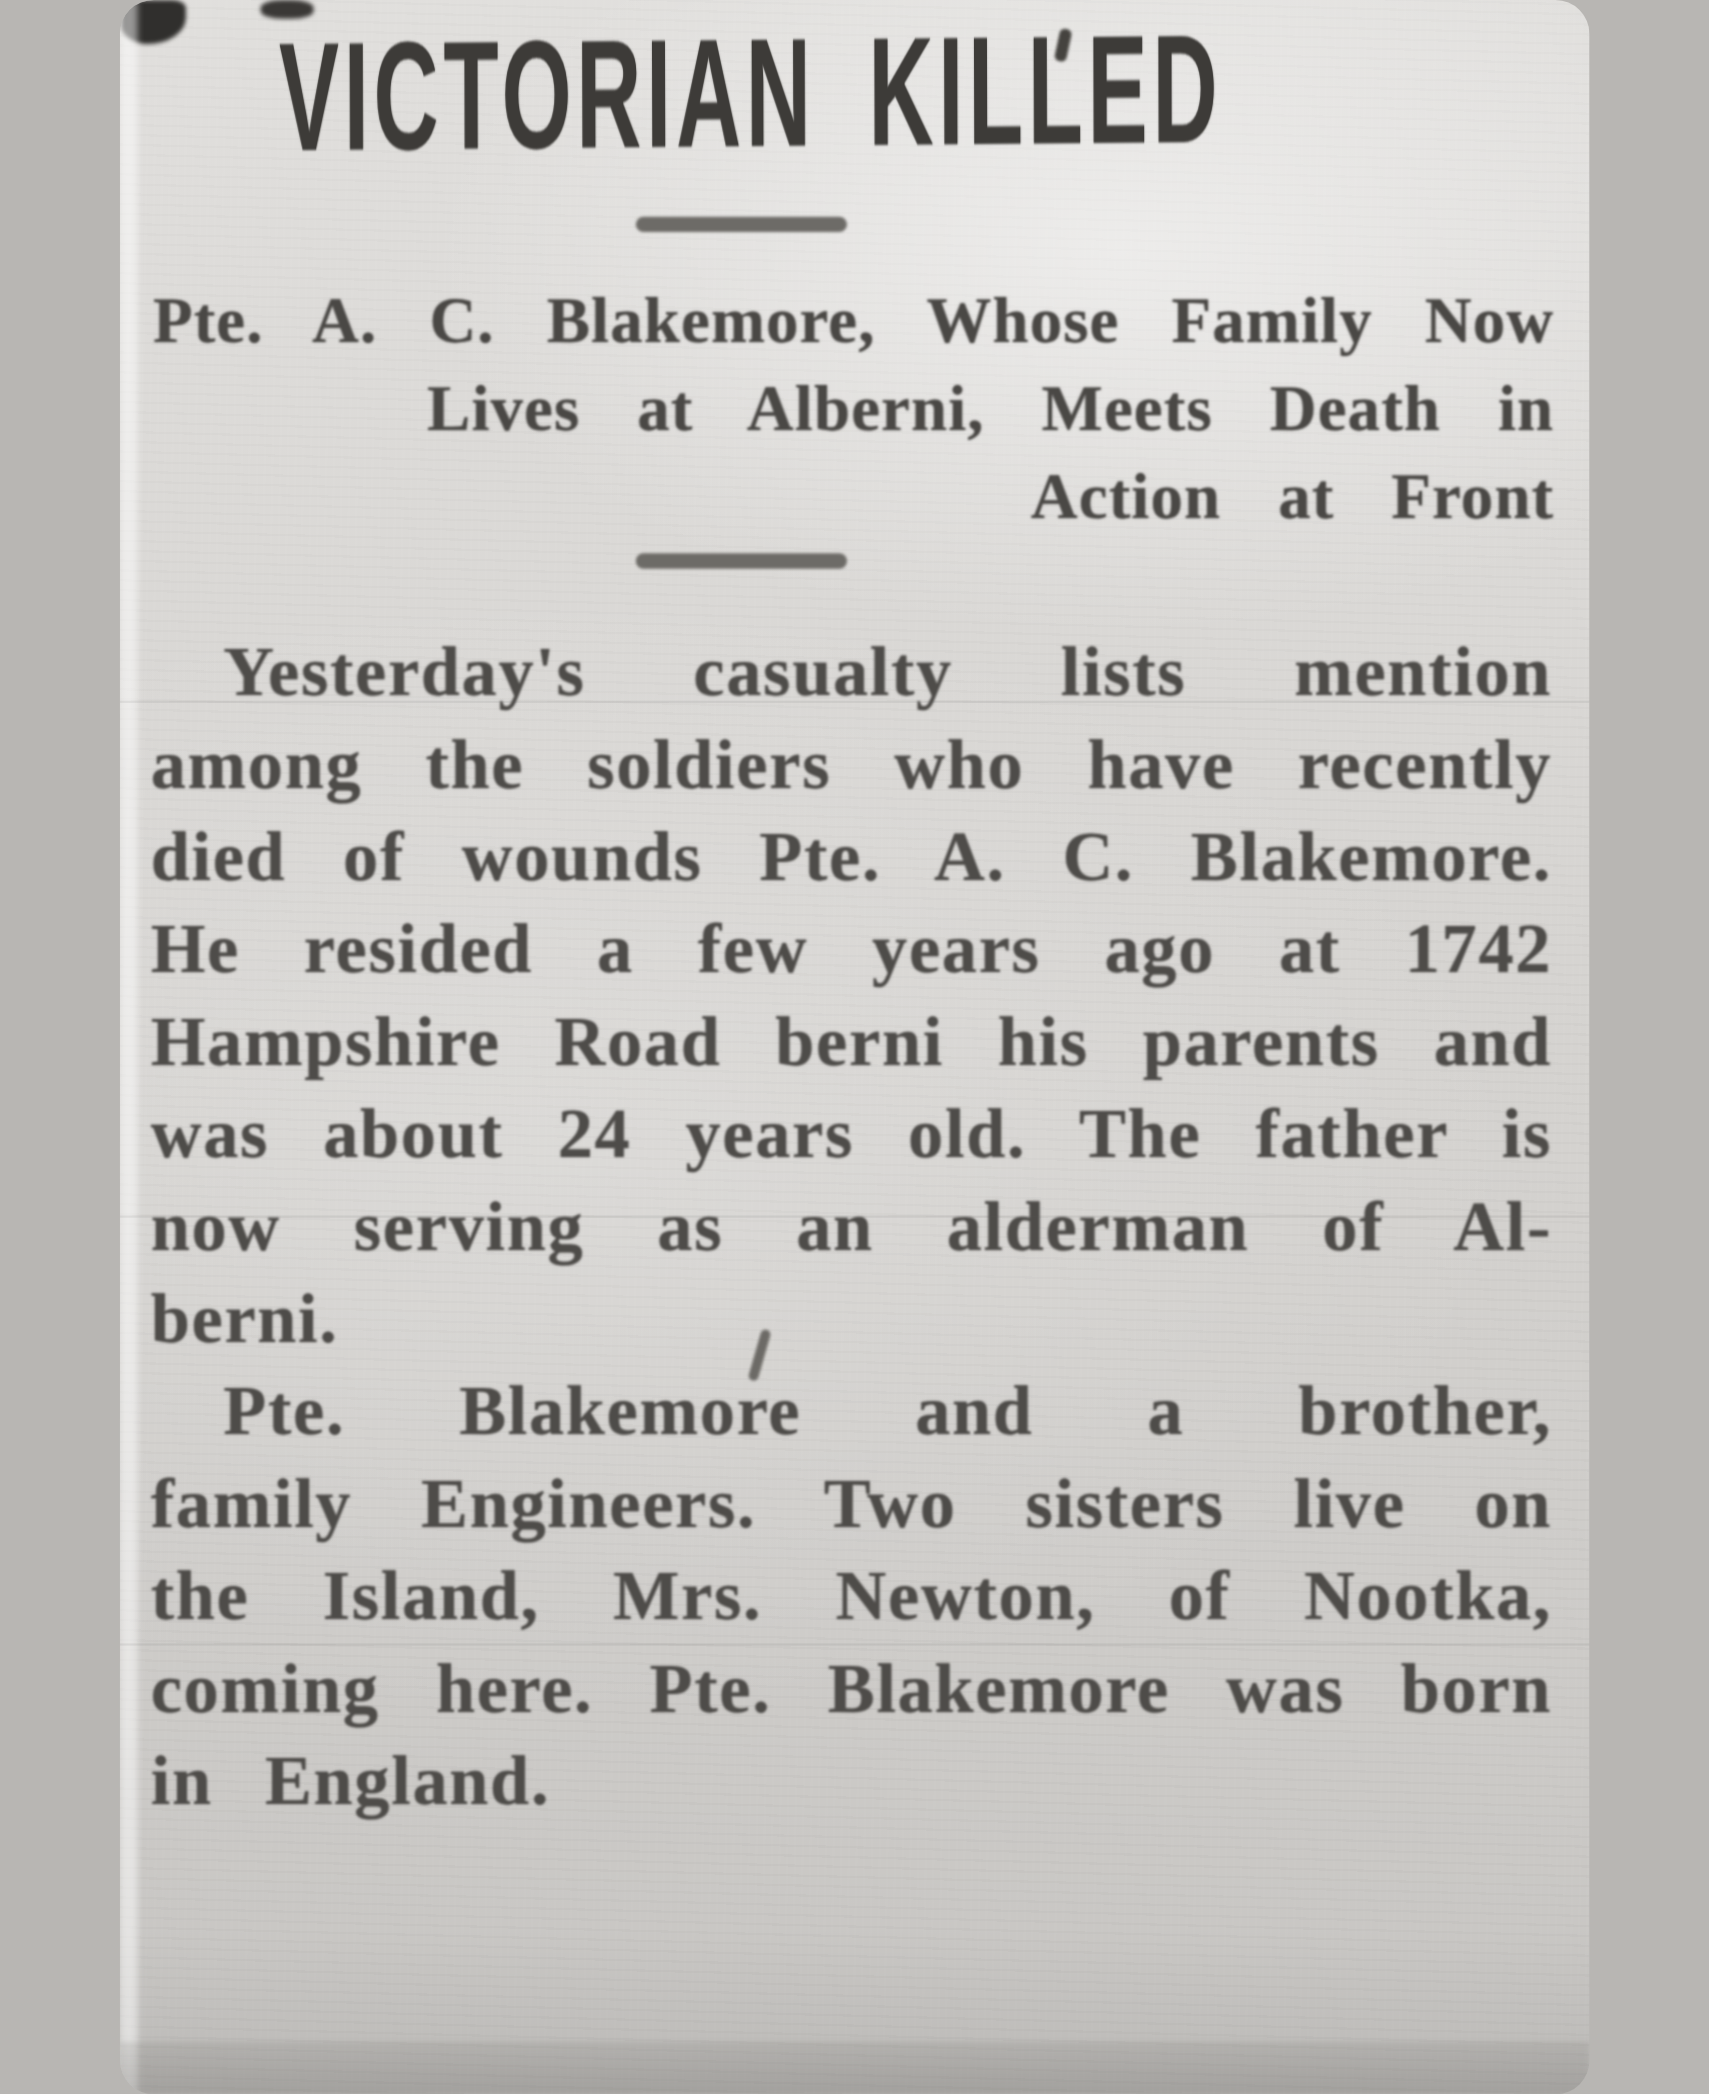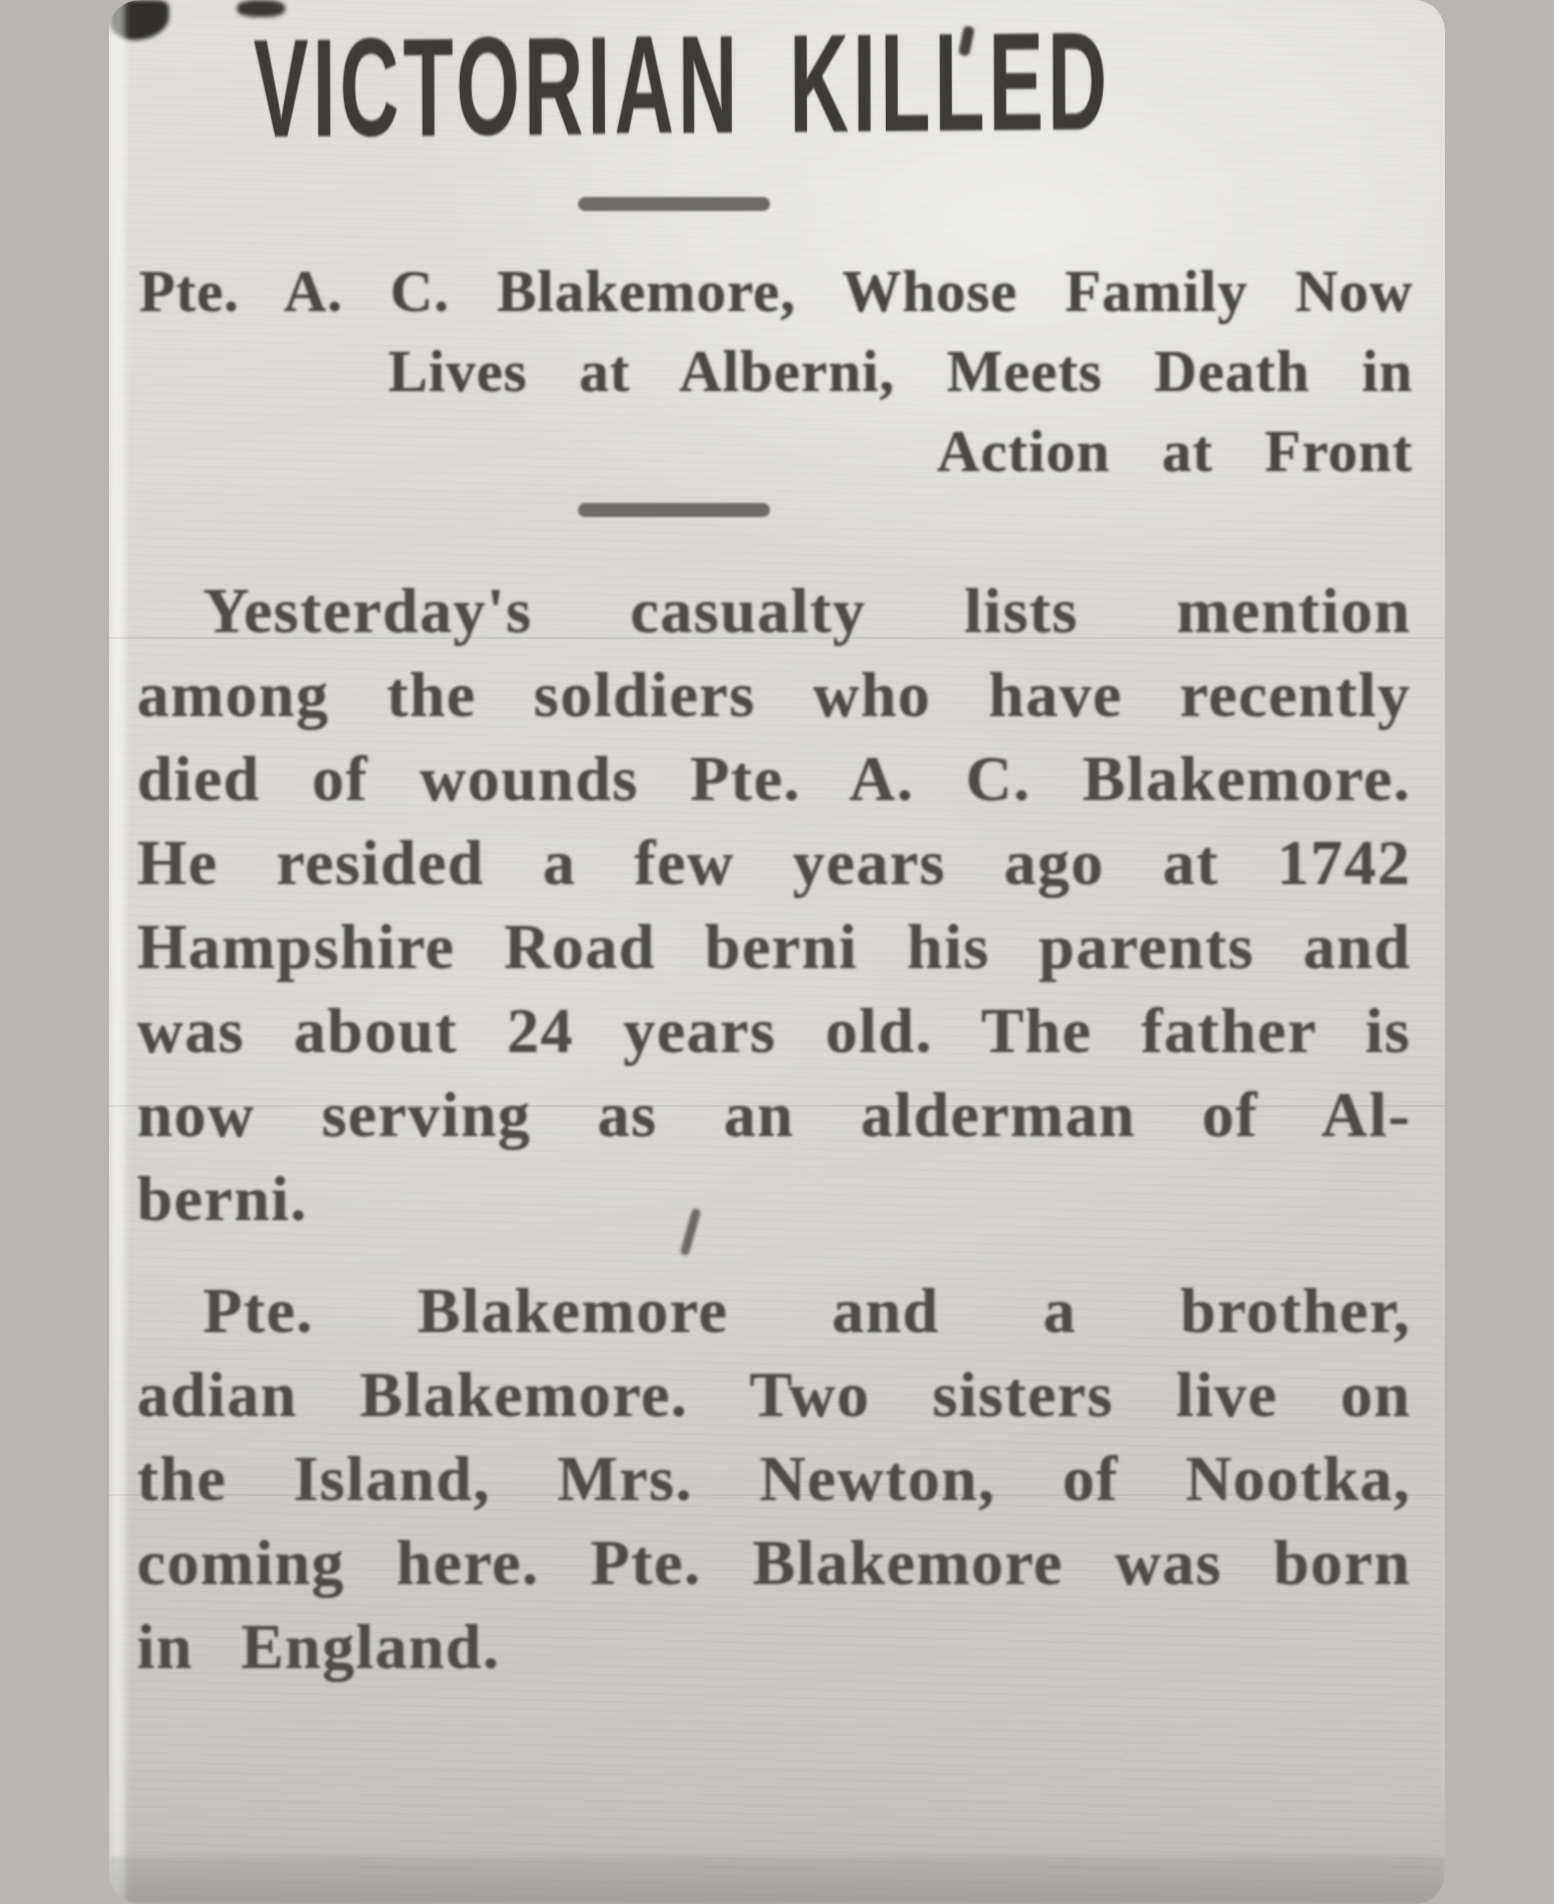--- a/index.html
+++ b/index.html
@@ -64,21 +64,21 @@
     font-weight:700;
     font-size:64px;
     line-height:84px;
     letter-spacing:1.5px;
     color:#4e4c49;
     filter:blur(0.8px);
     text-shadow:0 0 2px rgba(78,76,73,0.45);
   }
   .bline{ text-align:justify; text-align-last:justify; word-spacing:6px; }
   .bline.flush{ text-align:right; text-align-last:left; word-spacing:30px; }
-  .bline.indent{ text-indent:66px;margin-top:28px; }
+  .bline.indent{ text-indent:66px; }
   
   .artifact{ position:absolute; pointer-events:none; }
   .art-tl-1{ left:2px; top:0; width:58px; height:40px; background:#302f2d; border-radius:0 20% 60% 40%; filter:blur(2px); }
   .art-tl-2{ left:128px; top:0; width:48px; height:17px; background:#3a3836; border-radius:40%; filter:blur(2px); }
   .art-tr{ left:1410px; top:0; width:27px; height:27px; background:#4b4947; border-radius:45% 10% 50% 60%; filter:blur(2px); }
   .art-head-tick{ left:852px; top:26px; width:11px; height:30px; background:#45433f; border-radius:5px; transform:rotate(12deg); filter:blur(1.6px); }
   .art-comma{ left:1402px; top:346px; width:14px; height:27px; background:#555350; border-radius:50% 50% 60% 40%; transform:rotate(20deg); filter:blur(1.6px); }
   .art-caret{ left:577px; top:1208px; width:9px; height:48px; background:#6c6a66; border-radius:5px; transform:rotate(16deg); filter:blur(1.6px); }
   .art-left-strip{ left:0; top:0; width:16px; height:100%; background:rgba(255,255,255,0.5); filter:blur(3px); }
   .art-bottom-band{ left:0; top:1856px; width:100%; height:48px;
@@ -113,21 +113,21 @@
       <div class="bline">died of wounds Pte. A. C. Blakemore.</div>
       <div class="bline">He resided a few years ago at 1742</div>
       <div class="bline">Hampshire Road berni his parents and</div>
       <div class="bline">was about 24 years old. The father is</div>
       <div class="bline">now serving as an alderman of Al-</div>
       <div class="bline flush">berni.</div>
     </div>
 
     <div class="para">
       <div class="bline indent">Pte. Blakemore and a brother,</div>
-      <div class="bline">adian Blakemore. Two sisters live on</div>
+      <div class="bline">family Engineers. Two sisters live on</div>
       <div class="bline">the Island, Mrs. Newton, of Nootka,</div>
     </div>
 
     <div class="para">
       <div class="bline">coming here. Pte. Blakemore was born</div>
       <div class="bline flush">in England.</div>
     </div>
 
   </div>
 

